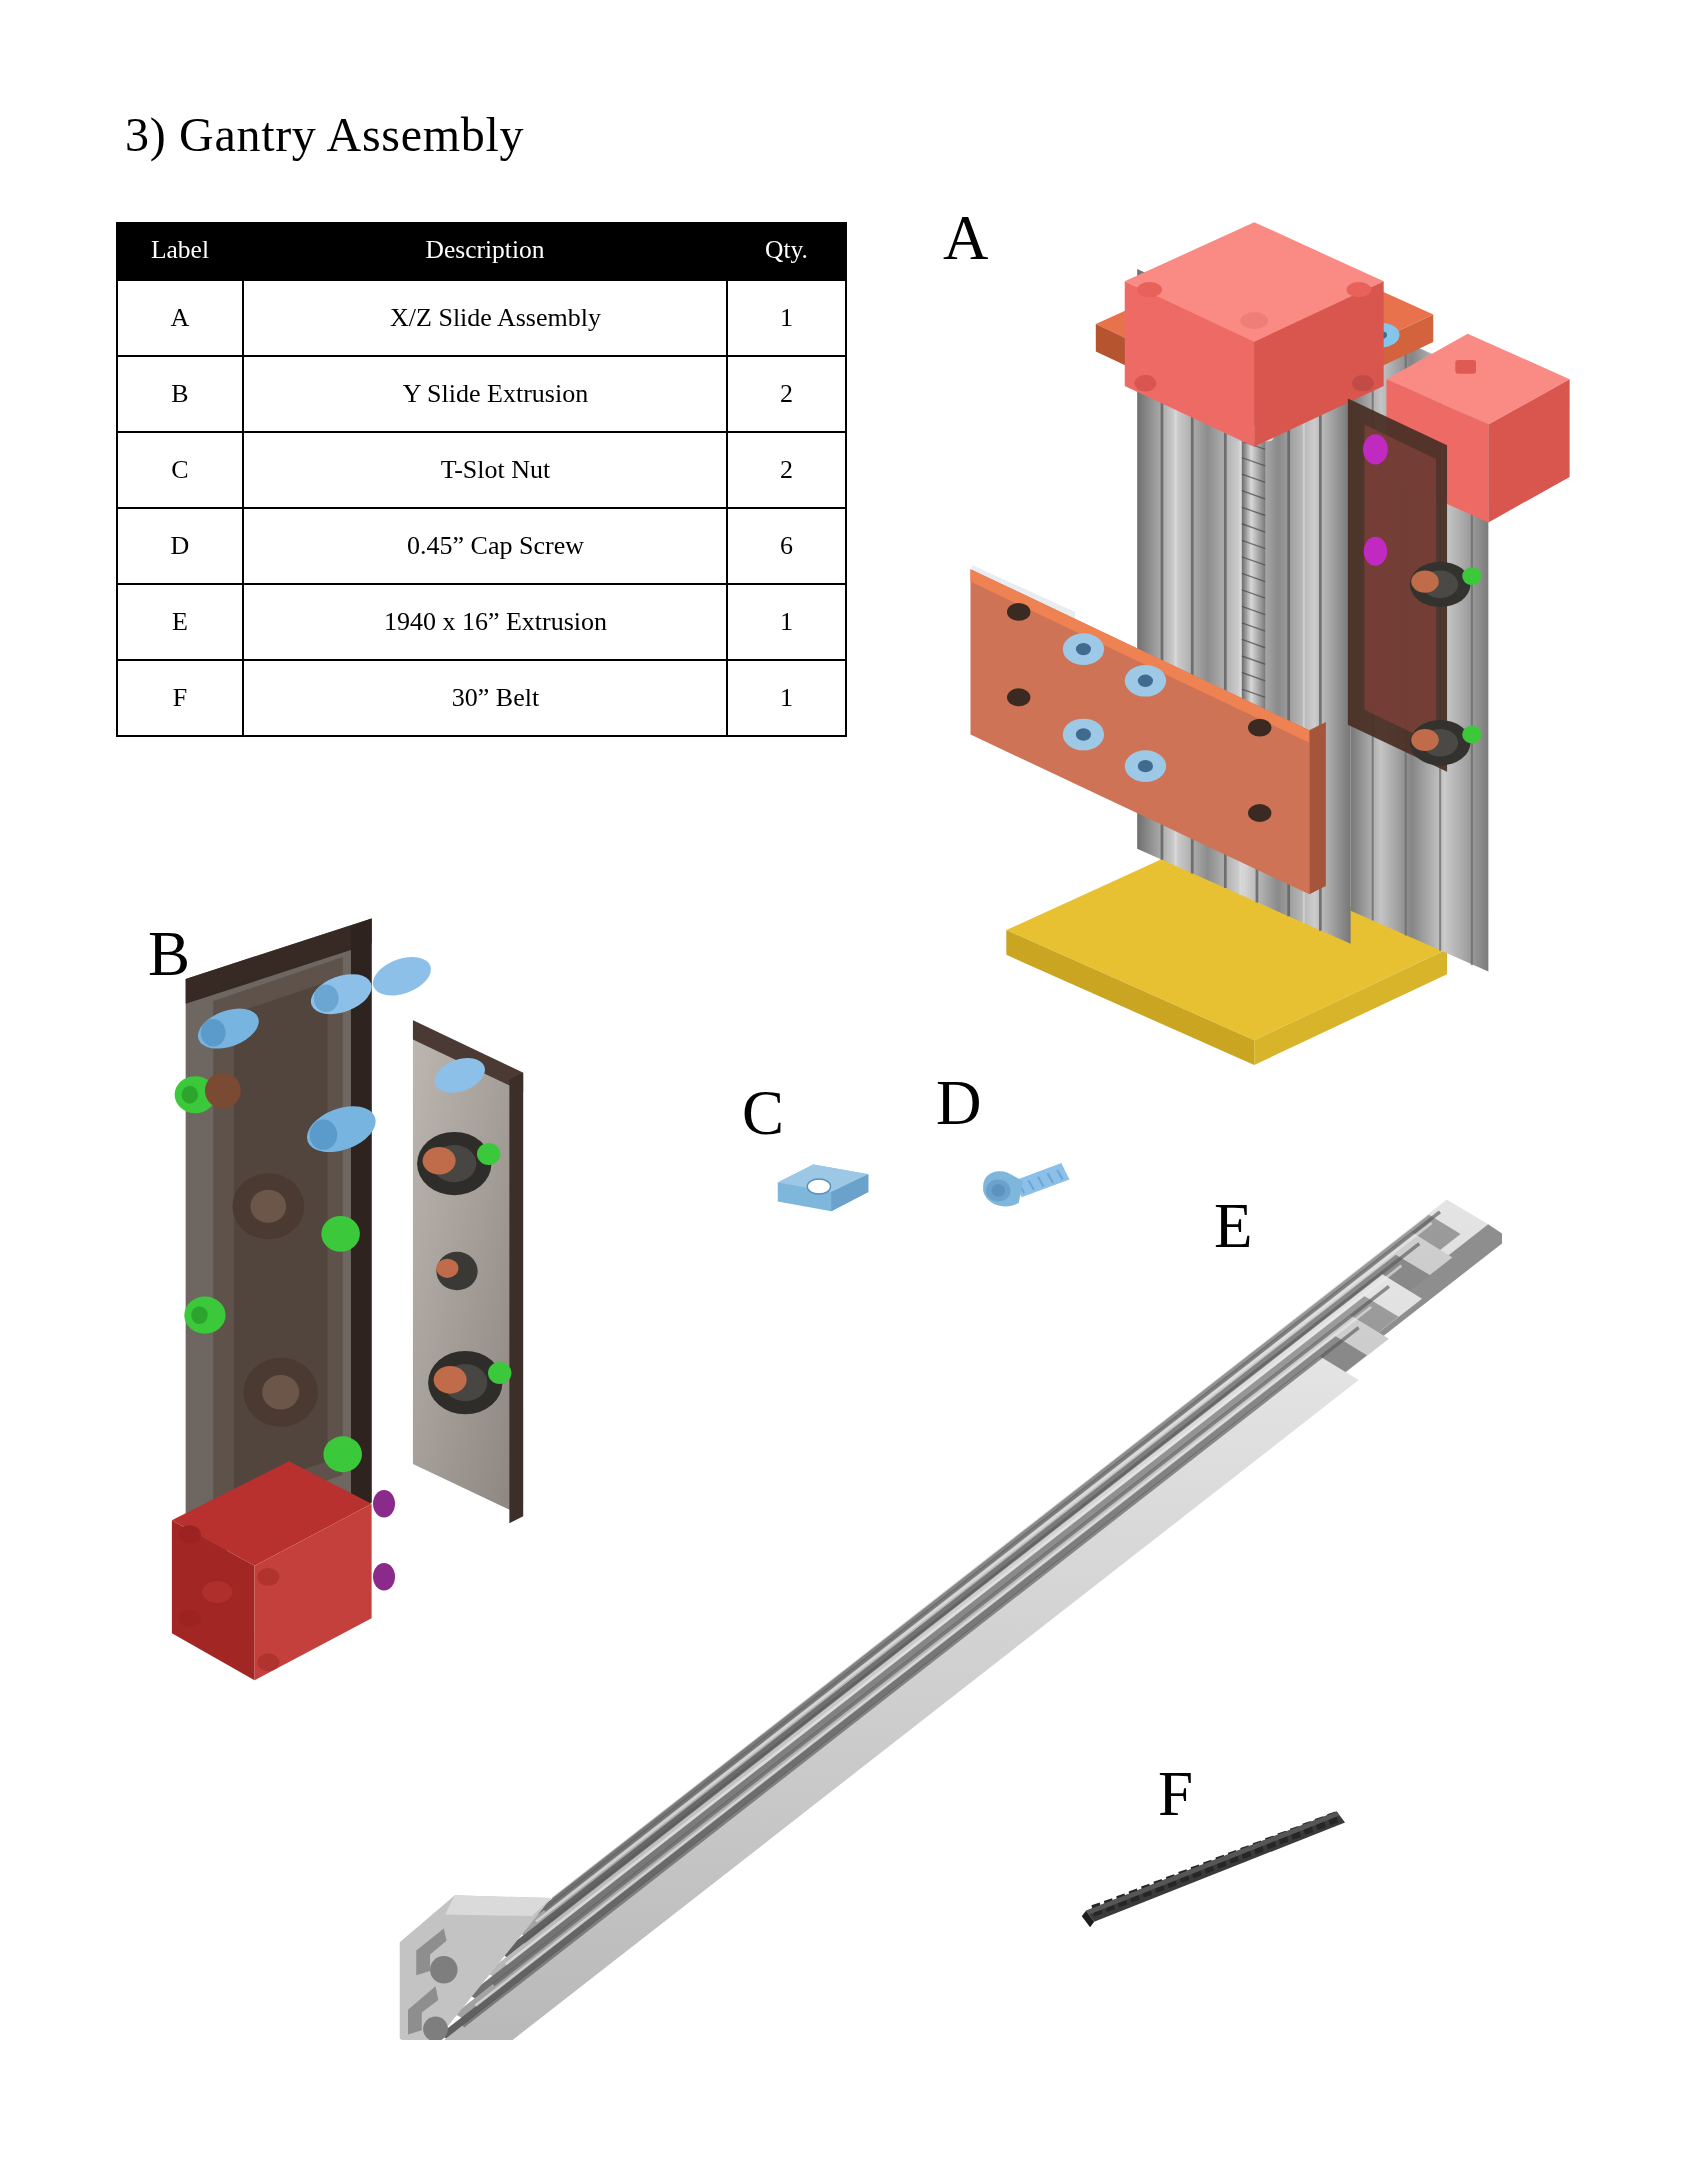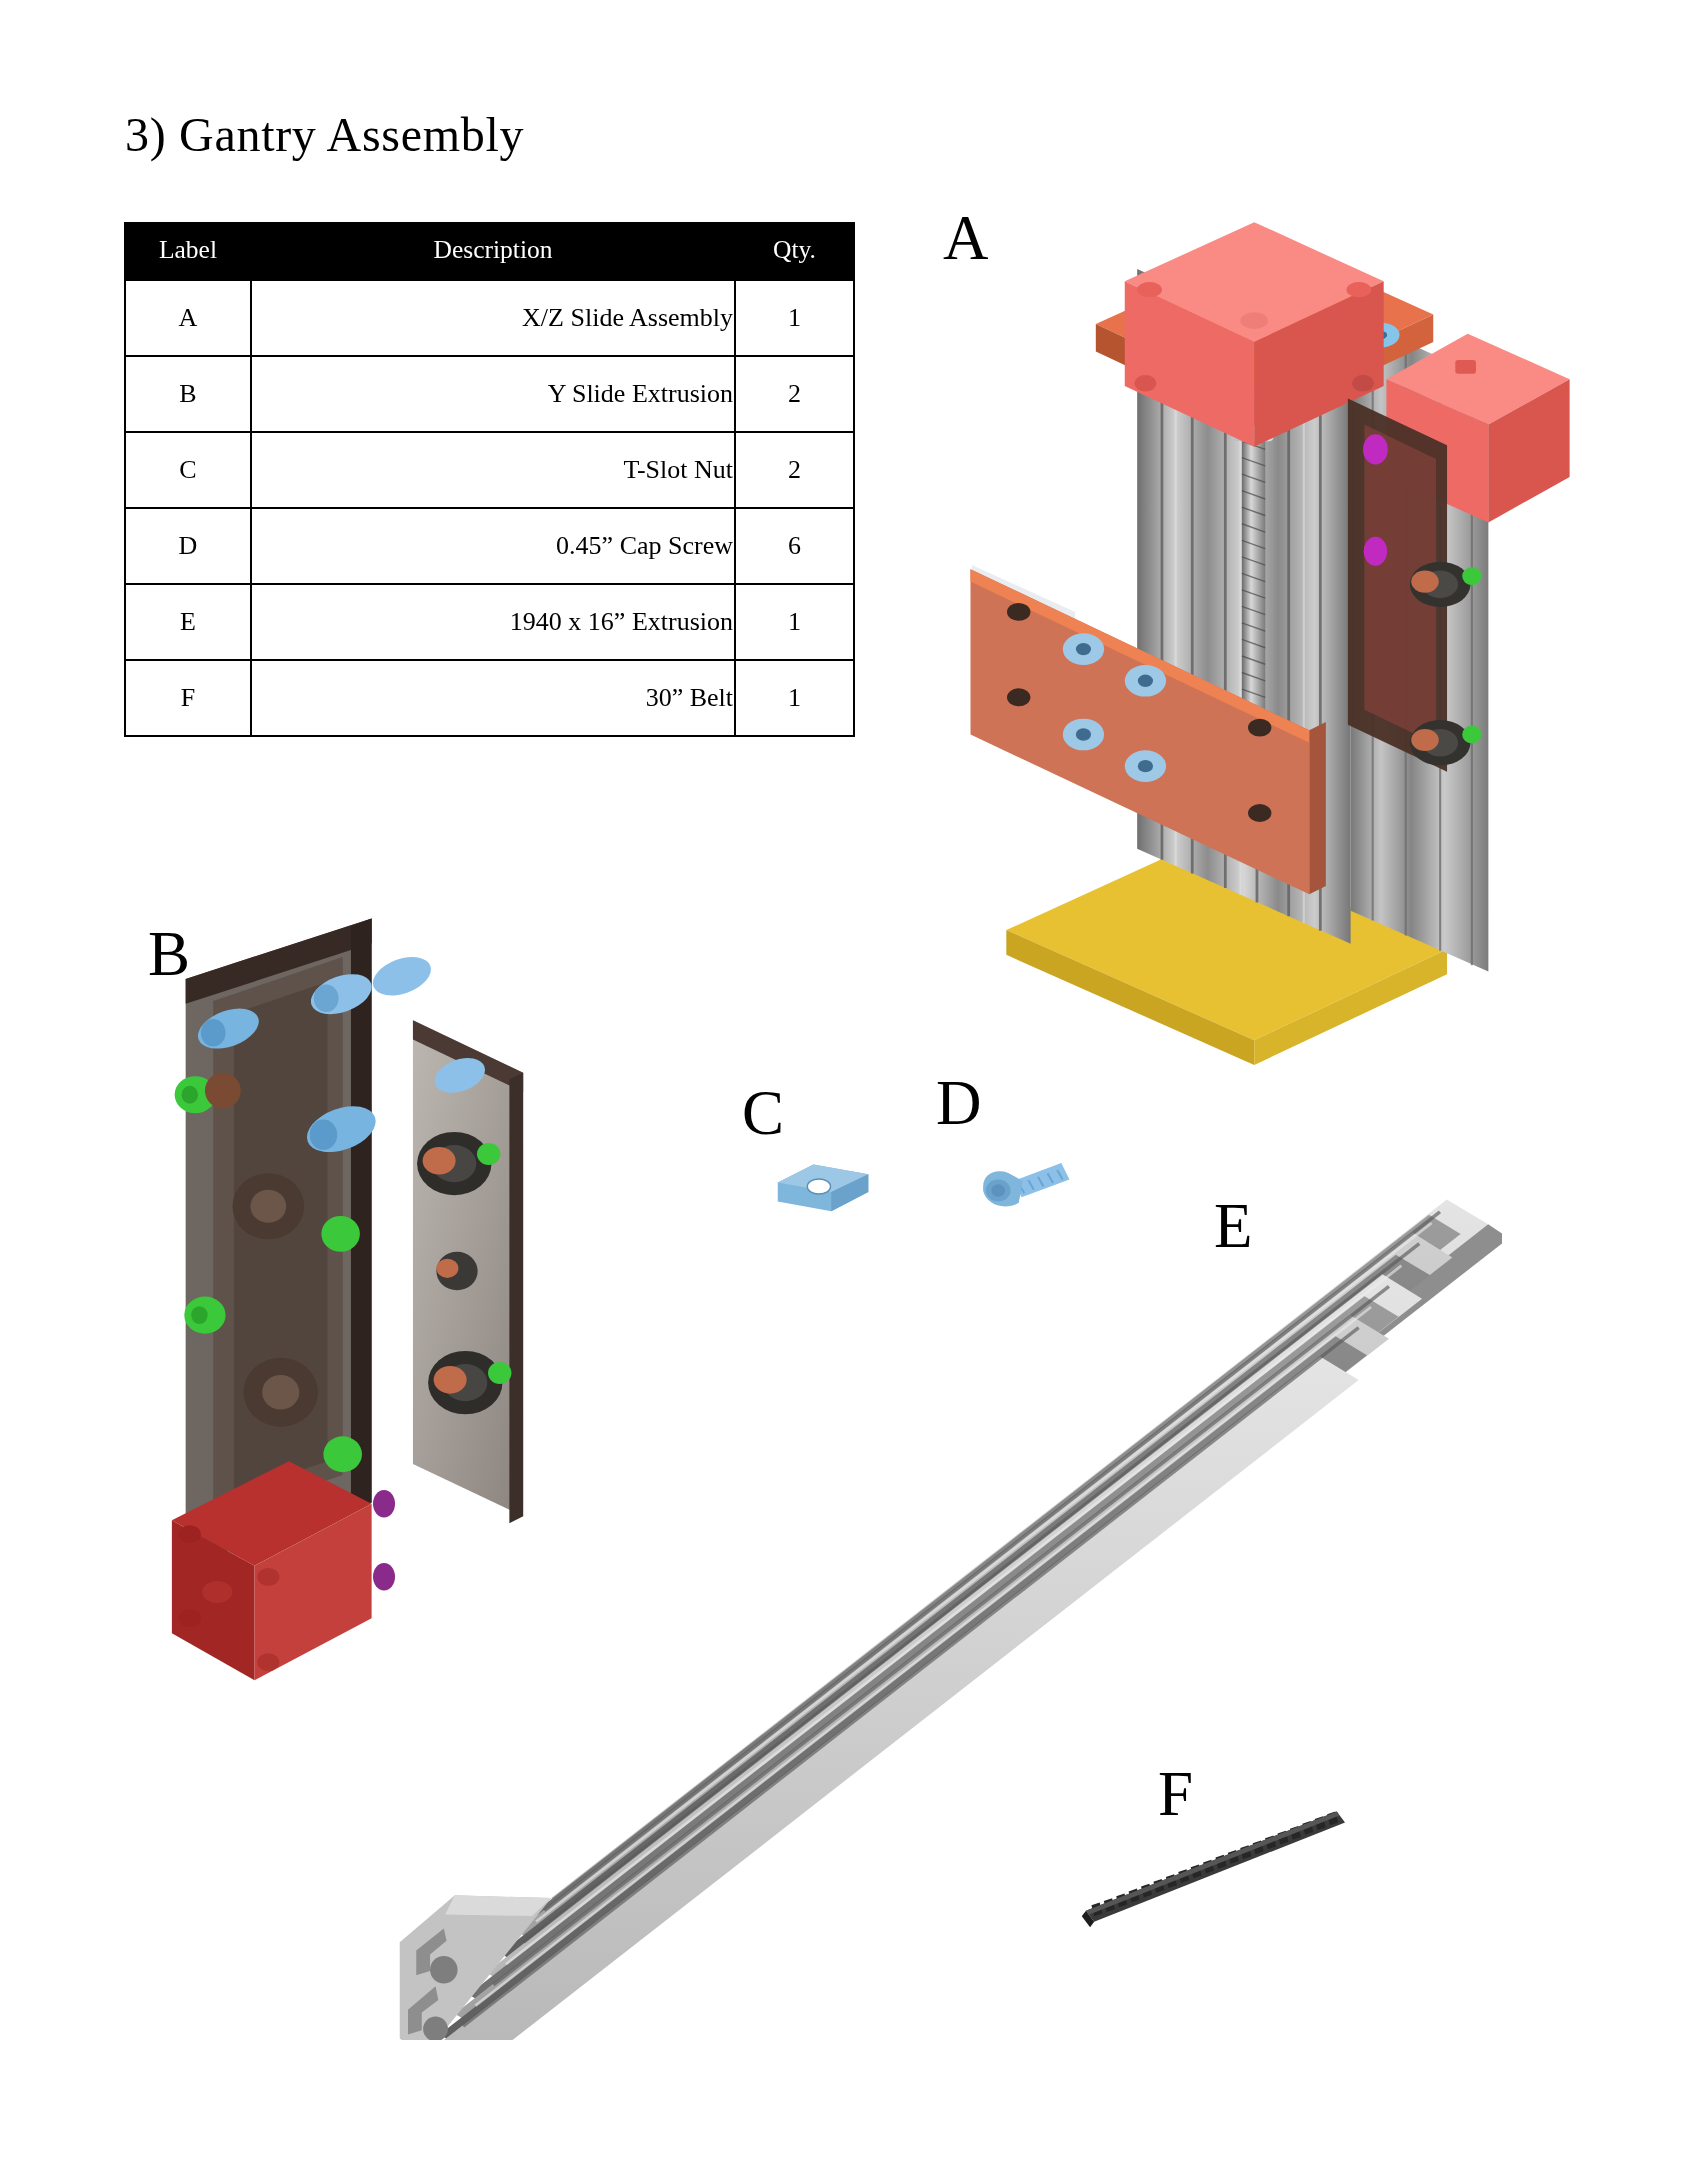--- a/index.html
+++ b/index.html
@@ -4,27 +4,27 @@
 <style>
   html,body{margin:0;padding:0;background:#fff;}
   body{width:1687px;height:2183px;position:relative;overflow:hidden;
        font-family:"Liberation Serif","DejaVu Serif",serif;color:#000;}
 
   
   #page-title{position:absolute;left:125px;top:107px;font-size:48px;letter-spacing:0.7px;
               font-family:"Liberation Serif",serif;white-space:nowrap;}
 
   
-  #bom-table{position:absolute;left:124px;top:222px;width:628px;border-collapse:collapse;
+  #bom-table{position:absolute;left:116px;top:222px;width:628px;border-collapse:collapse;
              table-layout:fixed;}
   #bom-table th{background:#000;color:#fff;font-weight:normal;font-size:25.5px;
                 padding:11px 0 13.8px 0;text-align:center;border:2.1px solid #000;}
   #bom-table td{border:2.1px solid #000;font-size:26px;height:72px;vertical-align:middle;}
   .c-label{width:124px;text-align:center;}
-  .c-desc{width:482px;text-align:right;padding-left:22px;}
+  .c-desc{width:482px;text-align:center;padding-left:22px;}
   .c-qty{width:117px;text-align:center;}
   #bom-table tr th:nth-child(1){width:124px;}
   #bom-table tr th:nth-child(2){width:482px;}
   #bom-table tr th:nth-child(3){width:117px;}
 
   
   .callout{position:absolute;font-size:63px;line-height:1;
            font-family:"Liberation Serif",serif;}
   #callout-a{left:943px;top:207px;}
   #callout-b{left:148px;top:923px;}

